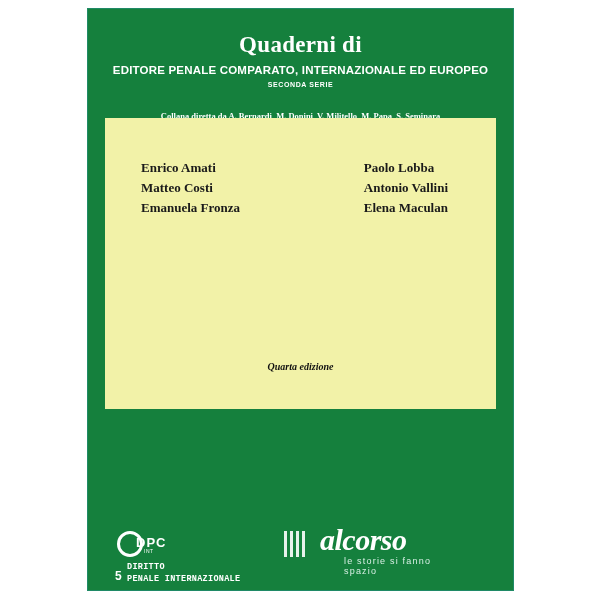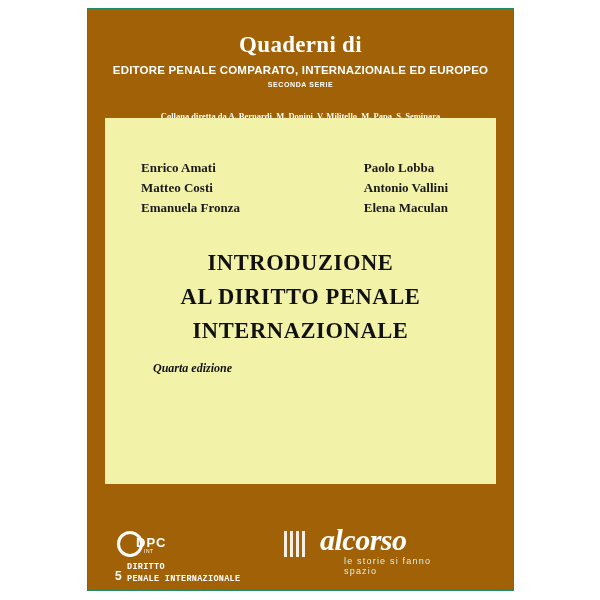--- a/index.html
+++ b/index.html
@@ -12,21 +12,21 @@
     height: 600px;
     font-family: "Liberation Serif", serif;
     overflow: hidden;
   }
   #cover {
     position: absolute;
     left: 87px;
     top: 8px;
     width: 427px;
     height: 583px;
-    background: #a16207;
+    background: #15803d;
     box-shadow: 0 0 0 1px #1f8a66 inset;
   }
   
   .header {
     position: absolute;
     left: 0;
     top: 0;
     width: 100%;
     height: 108px;
     color: #ffffff;
@@ -58,21 +58,21 @@
     font-size: 8.5px;
     font-weight: bold;
     font-family: "Liberation Serif", serif;
   }
   
   .panel {
     position: absolute;
     left: 18px;
     top: 110px;
     width: 391px;
-    height: 366px;
+    height: 291px;
     background: #f2f2a8;
   }
   .authors {
     position: absolute;
     left: 0;
     top: 40px;
     width: 100%;
     display: flex;
     justify-content: space-between;
     padding: 0 30px;
@@ -103,26 +103,26 @@
     font-weight: bold;
     line-height: 1.5;
     letter-spacing: 0.6px;
     font-family: "Liberation Serif", serif;
   }
   .edition {
     position: absolute;
     left: 0;
     top: 243px;
     width: 100%;
-    font-size: 12px;
+    text-align: center;
+    font-size: 10px;
     font-style: italic;
     font-weight: bold;
     color: #111111;
     font-family: "Liberation Serif", serif;
-    padding-left: 48px;
   }
   
   .footer {
     position: absolute;
     left: 0;
     bottom: 0;
     width: 100%;
     height: 76px;
     color: #ffffff;
   }
@@ -251,25 +251,20 @@
         <div>Matteo Costi</div>
         <div>Emanuela Fronza</div>
       </div>
       <div class="col right">
         <div>Paolo Lobba</div>
         <div>Antonio Vallini</div>
         <div>Elena Maculan</div>
       </div>
     </div>
 
-    <div class="book-title">
-      <div>INTRODUZIONE</div>
-      <div>AL DIRITTO PENALE</div>
-      <div>INTERNAZIONALE</div>
-    </div>
 
     <div class="edition">Quarta edizione</div>
   </div>
 
   <div class="footer">
 
     <div class="logo-block">
       <div class="ring"></div>
       <div class="bars">DPC</div>
       <div class="tiny">INT</div>

